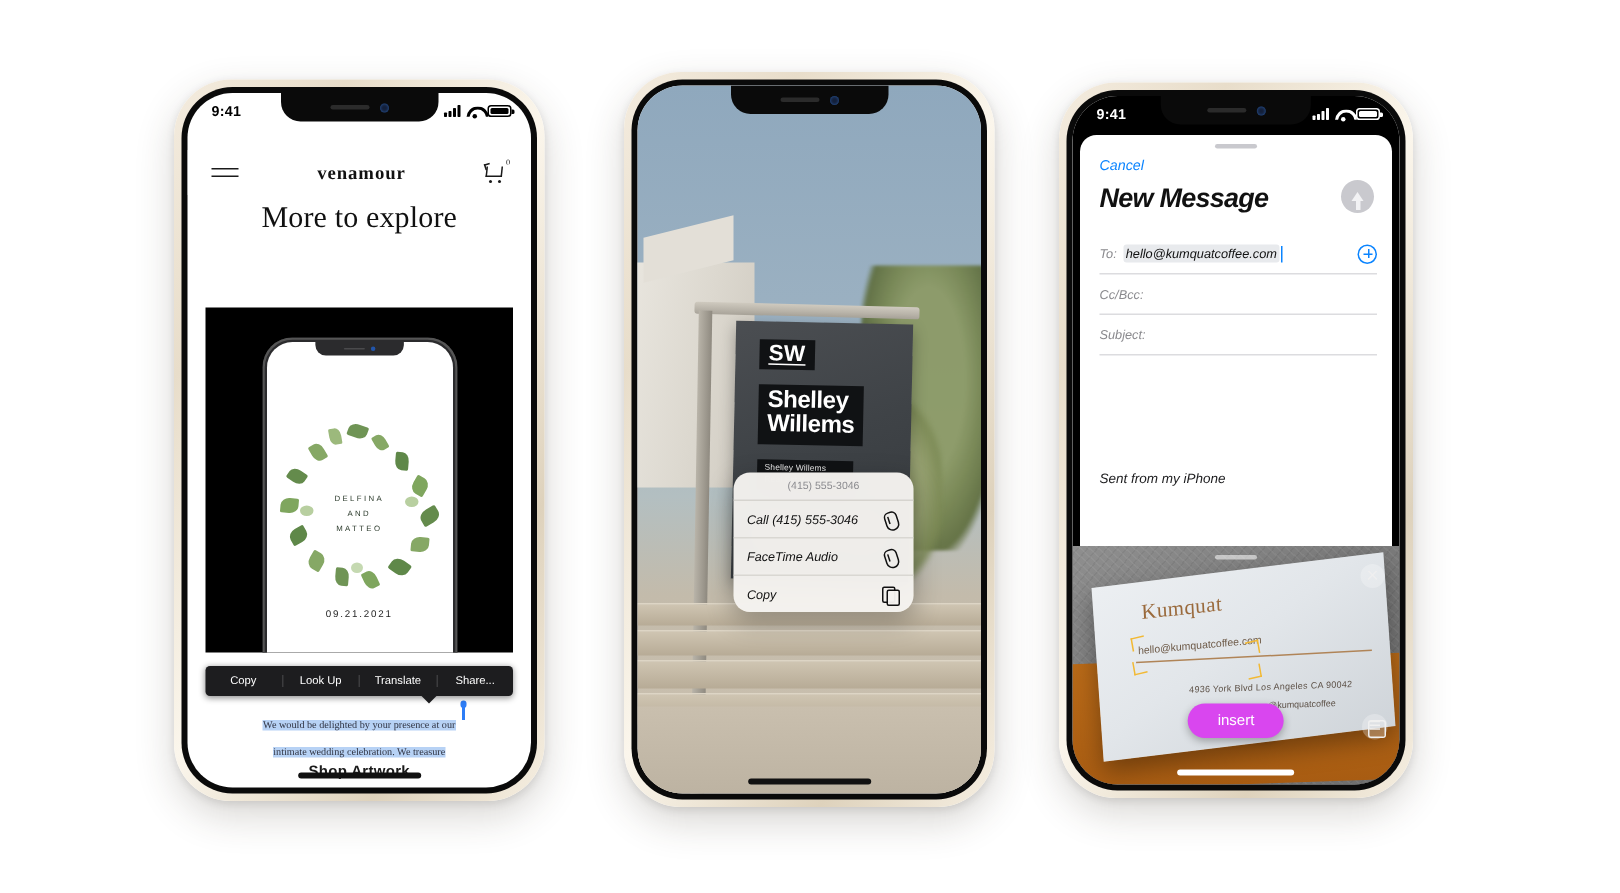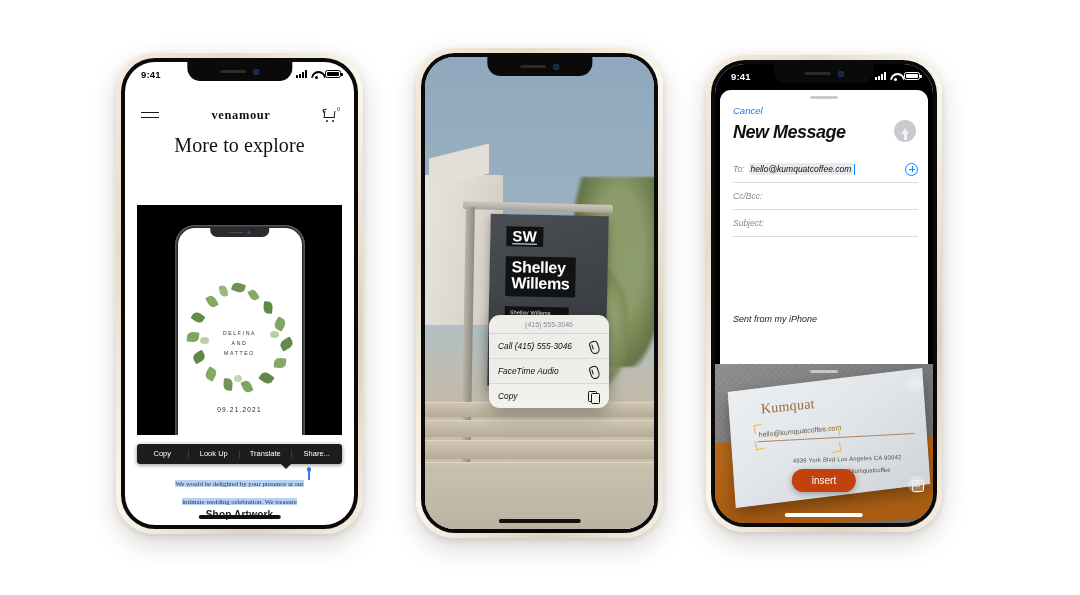--- a/index.html
+++ b/index.html
@@ -306,21 +306,21 @@
   .bc-rule { position:absolute; left: 26px; top: 58px; width: 158px; height: 1px; background:#b08457; transform: rotate(4deg); }
   .bc-addr { position:absolute; left: 60px; top: 78px; font-size: 6px; color:#5c5046; transform: rotate(5deg); letter-spacing:.2px; }
   .bc-handle { position:absolute; left: 112px; top: 92px; font-size: 6px; color:#5c5046; transform: rotate(5deg); }
   .bracket { position:absolute; border:1.8px solid #f2b934; width: 9px; height: 9px; }
   .bk-tl { left: 24px; top: 36px; border-right:none; border-bottom:none; transform: rotate(-6deg); }
   .bk-bl { left: 24px; top: 52px; border-right:none; border-top:none; transform: rotate(-6deg); }
   .bk-tr { left: 100px; top: 48px; border-left:none; border-bottom:none; transform: rotate(-6deg); }
   .bk-br { left: 100px; top: 64px; border-left:none; border-top:none; transform: rotate(-6deg); }
   .insert-btn {
     position:absolute; left: 50%; transform: translateX(-50%); bottom: 31px;
-    background:#c2410c; color:#fff; font-size: 10px; padding: 6px 20px; border-radius: 14px;
+    background:#d946ef; color:#fff; font-size: 10px; padding: 6px 20px; border-radius: 14px;
     box-shadow: 0 2px 6px rgba(0,0,0,.3);
   }
   .close-circ {
     position:absolute; right: 10px; top: 12px; width: 16px; height: 16px; border-radius:50%;
     background: rgba(255,255,255,.26); display:flex;align-items:center;justify-content:center;
   }
   .close-circ i,.close-circ b{position:absolute;width:8px;height:1.2px;background:#efefef;display:block;}
   .close-circ i{transform:rotate(45deg)} .close-circ b{transform:rotate(-45deg)}
   .scan-ic {
     position:absolute; right: 8px; bottom: 30px; width: 17px; height: 17px; border-radius:50%;

